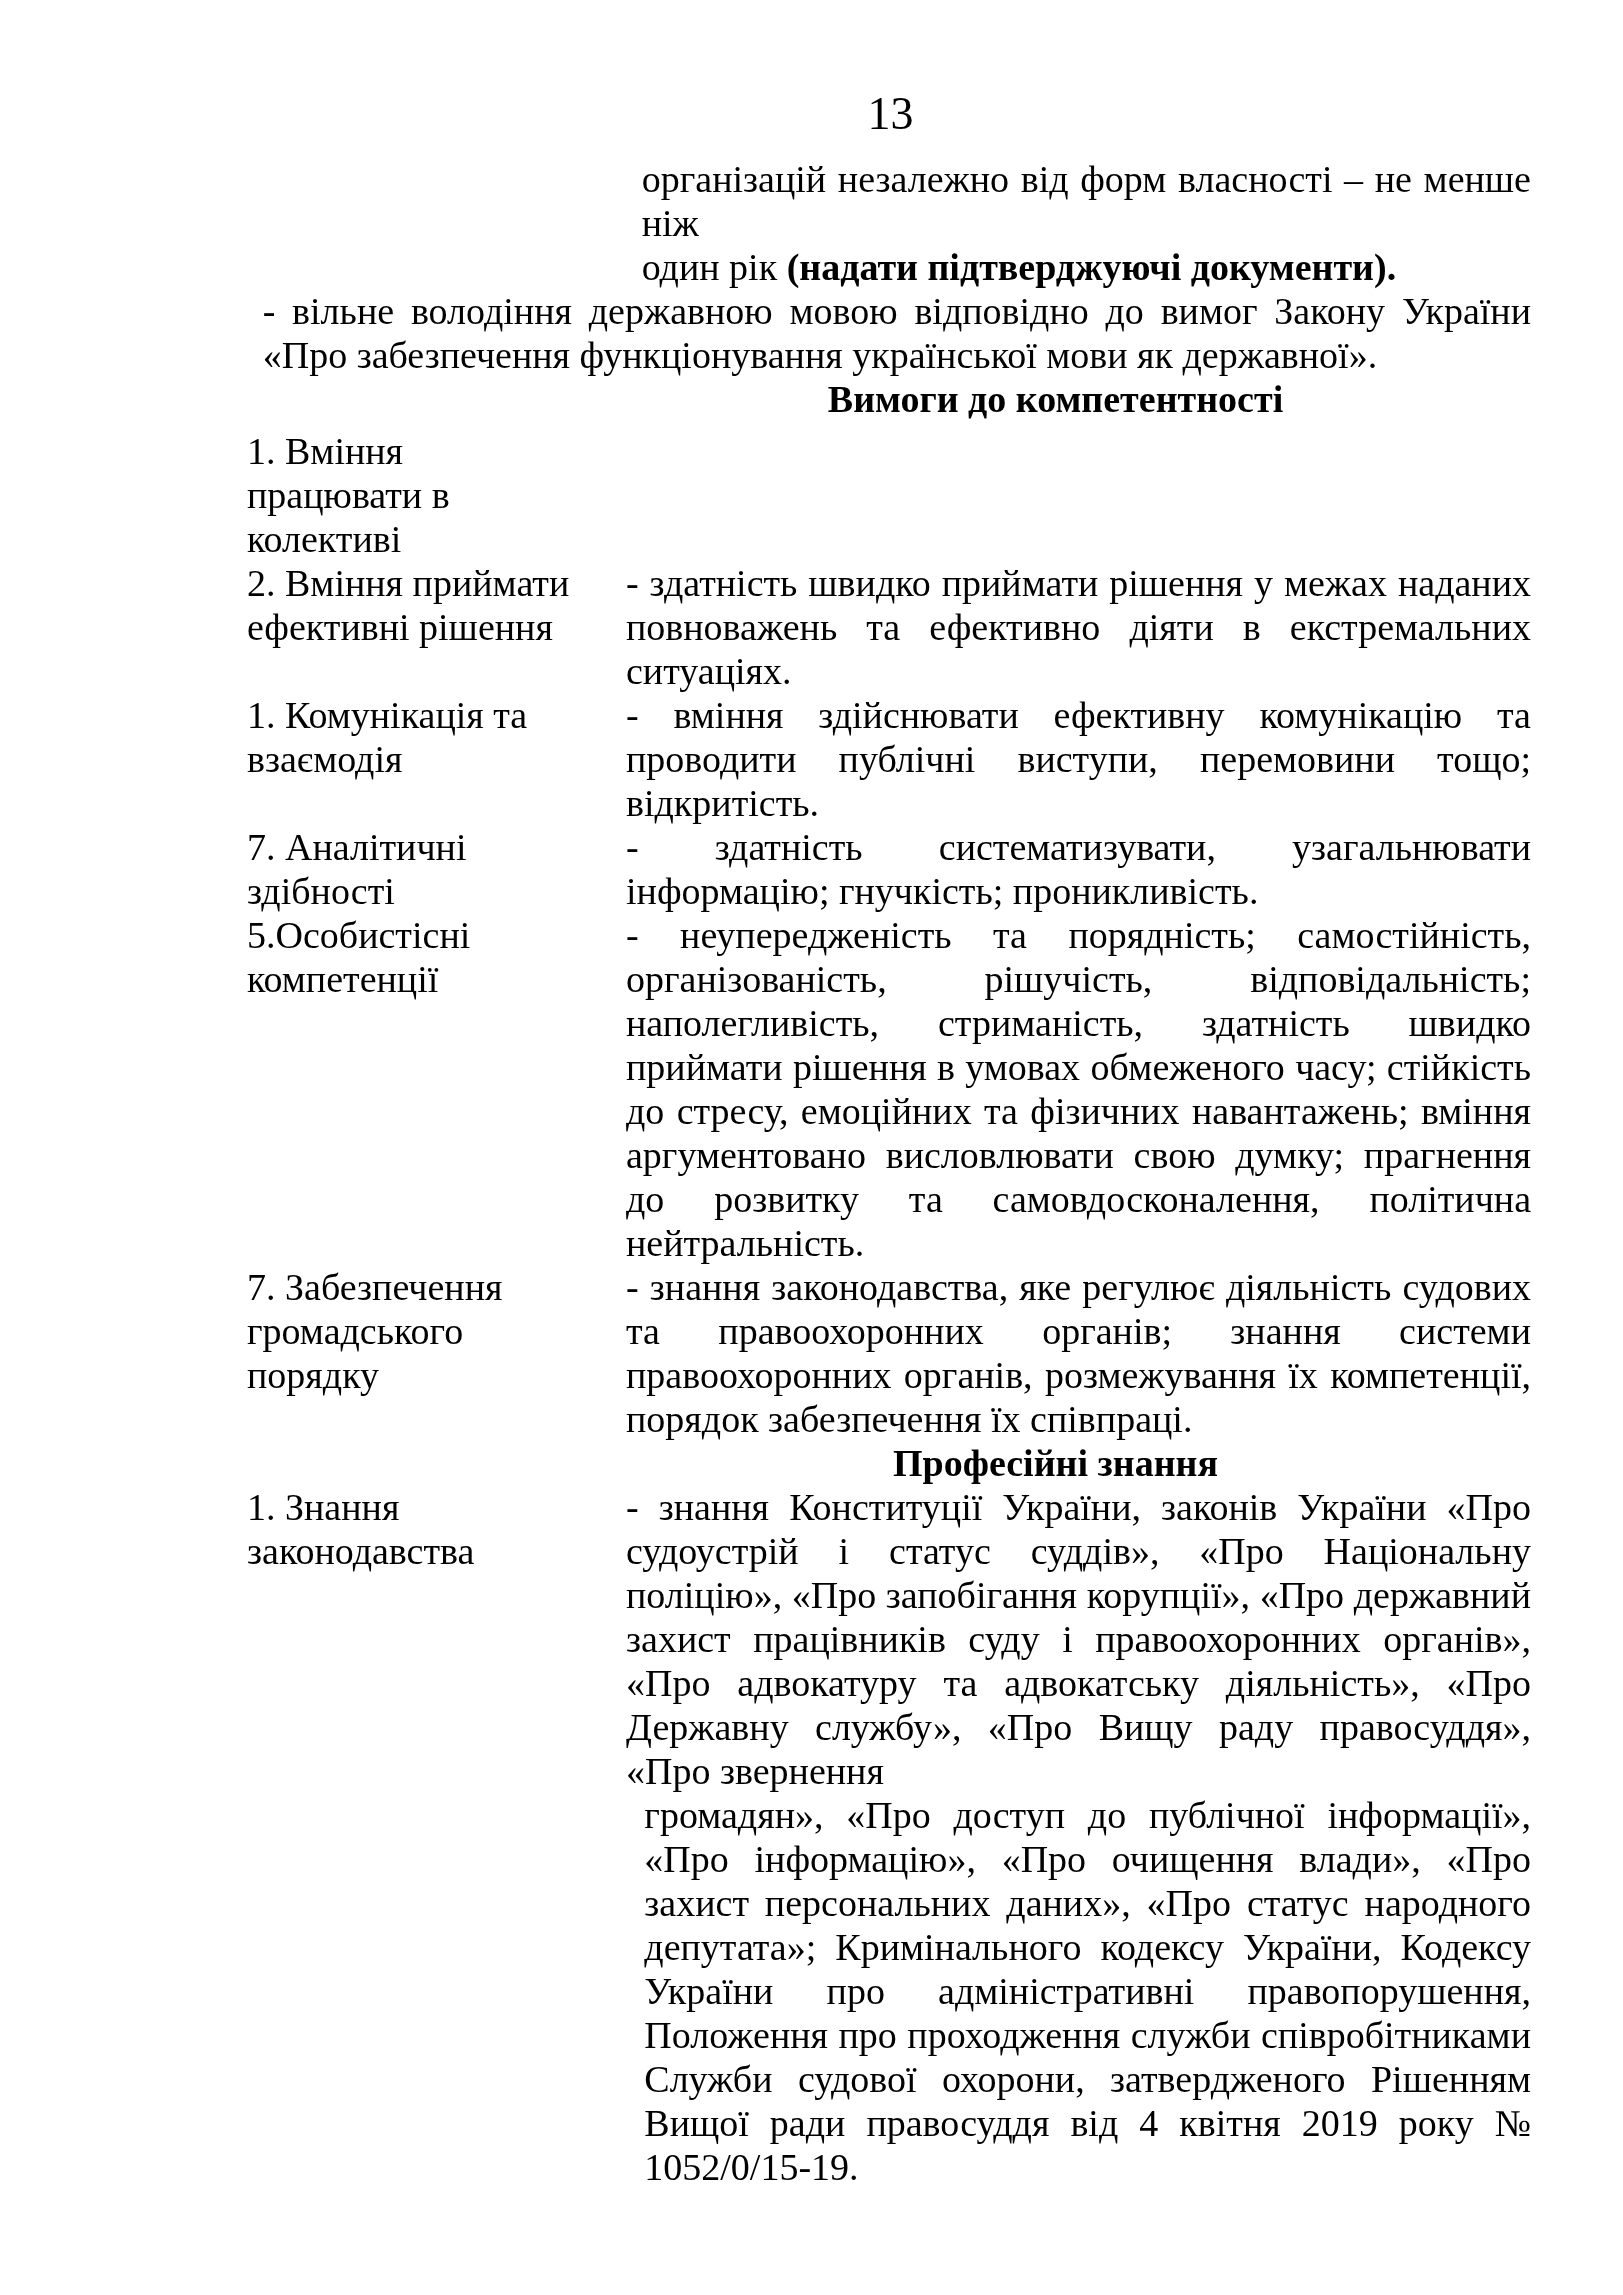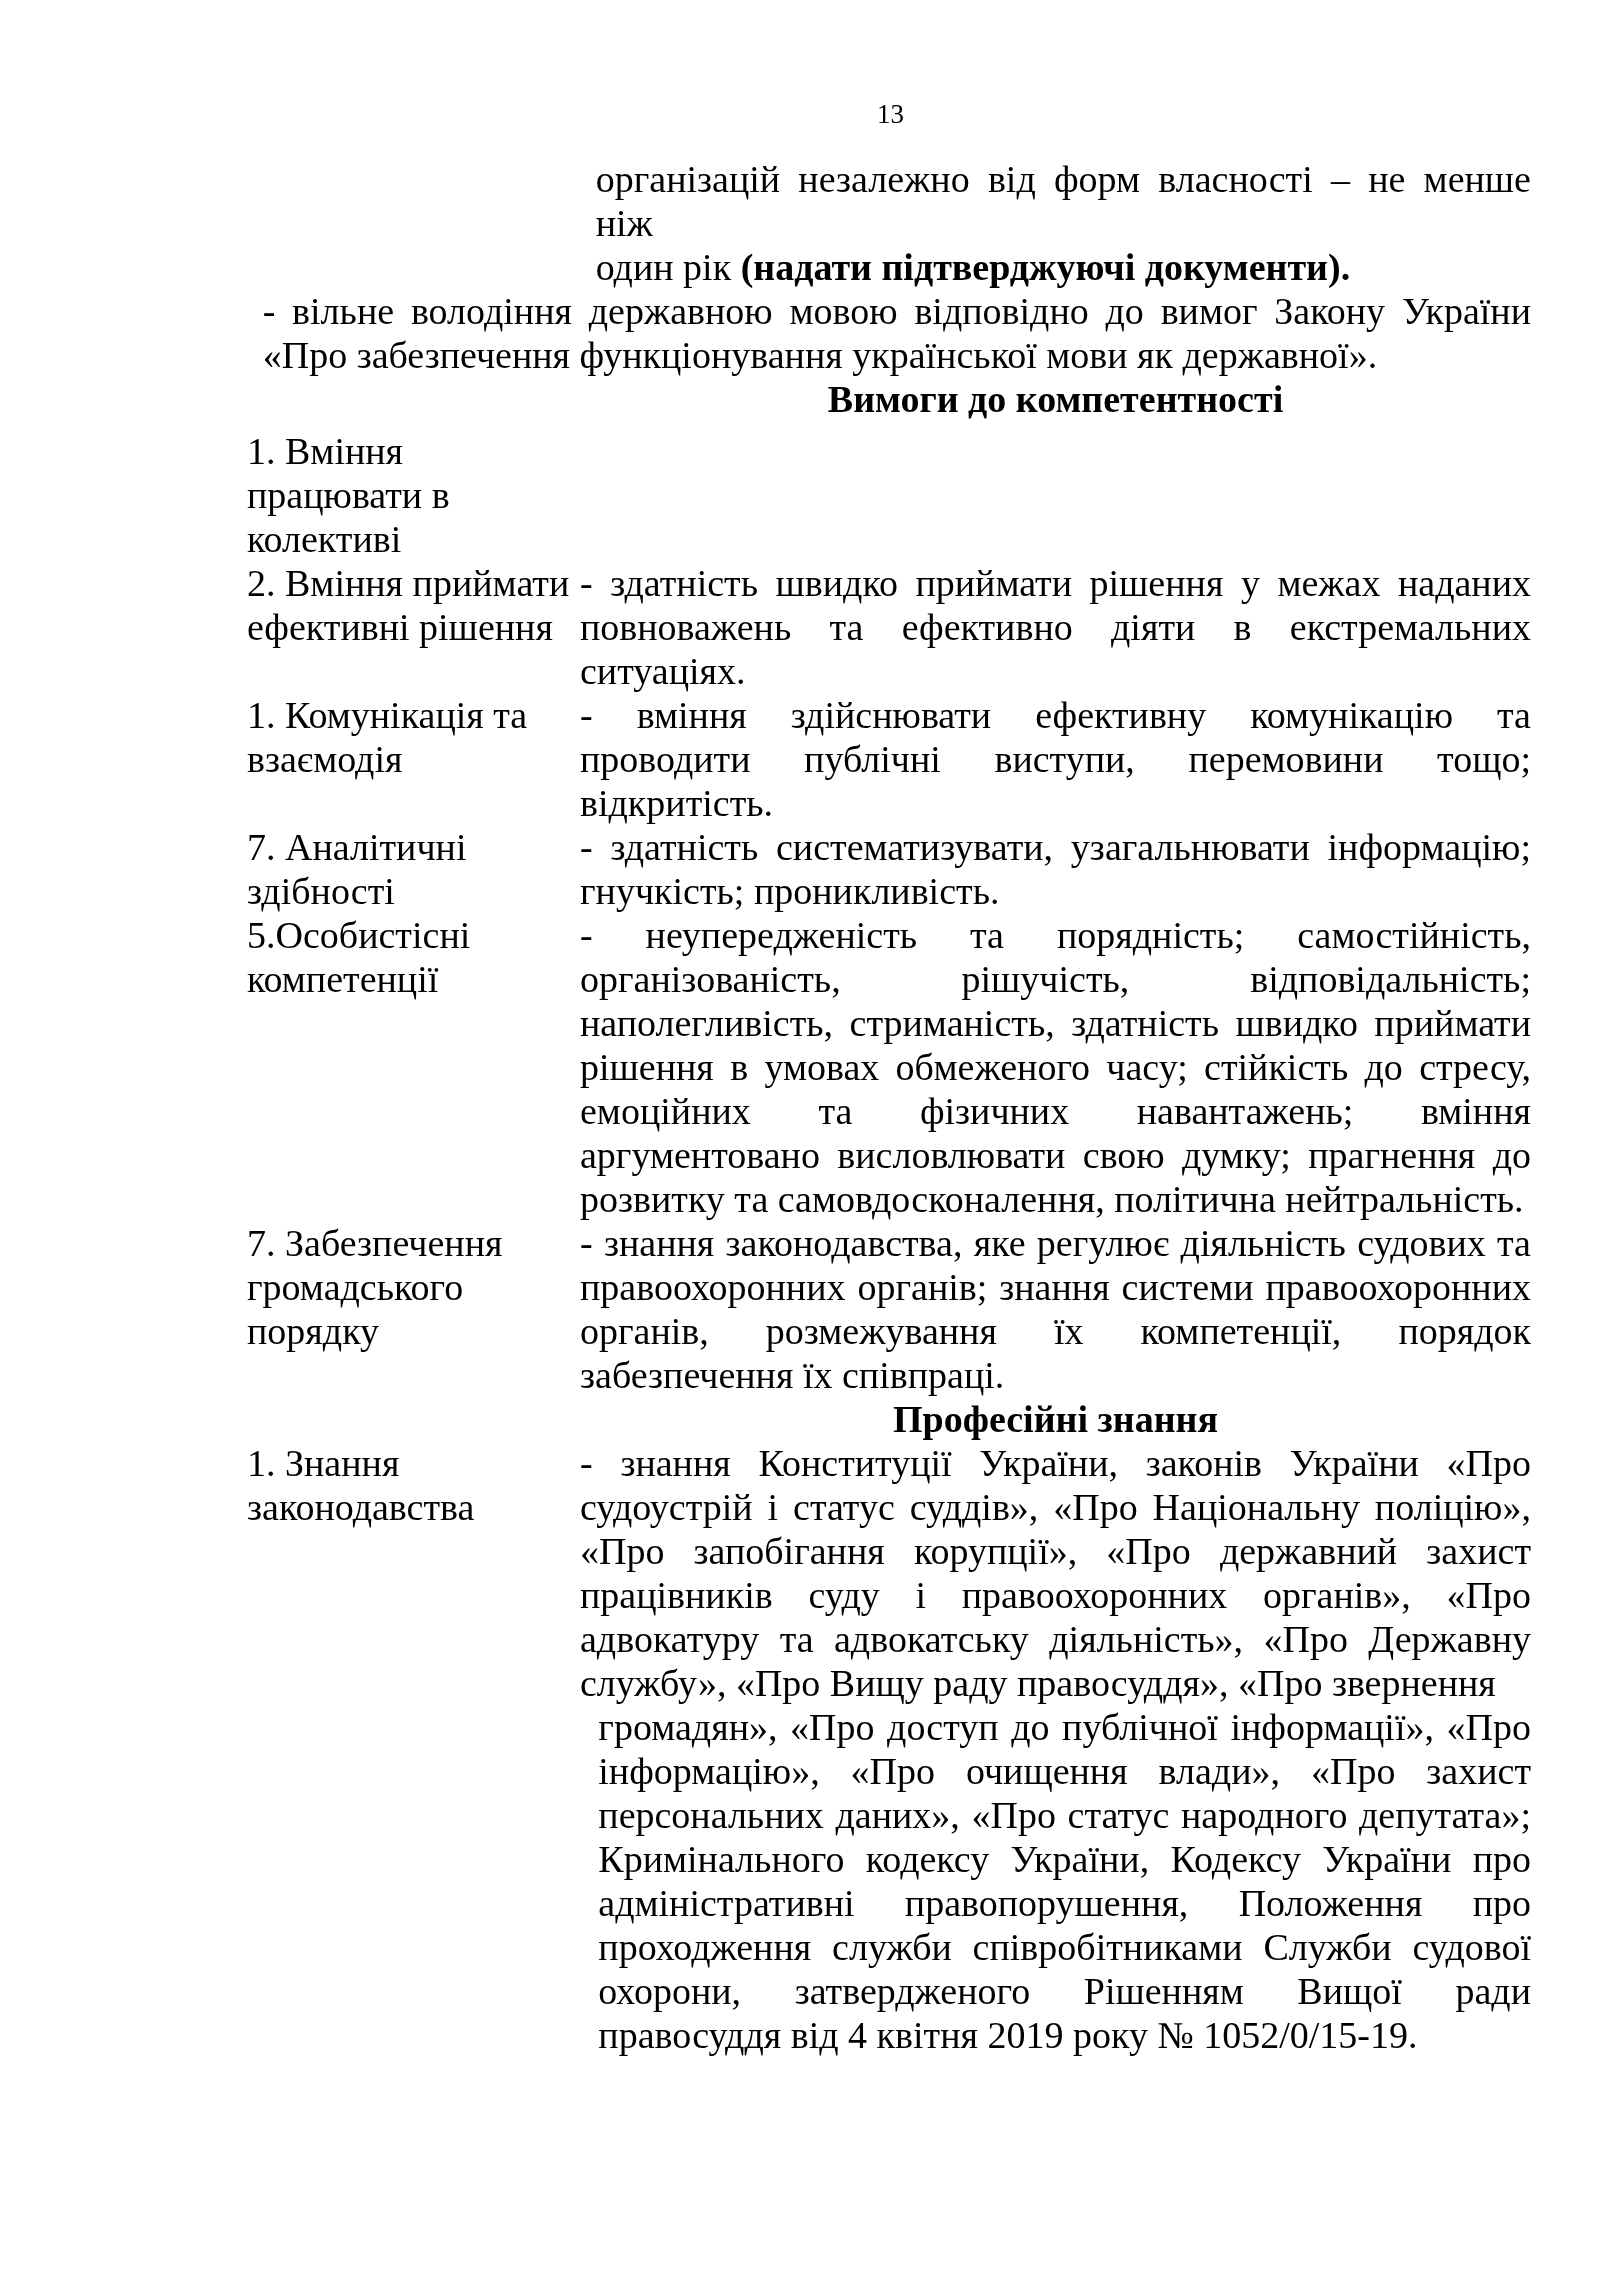--- a/index.html
+++ b/index.html
@@ -1,21 +1,21 @@
 <!DOCTYPE html>
 <html style="font-size:10.5px"><head>
 <meta charset="utf-8">
 <style>
   html, body { margin: 0; padding: 0; background: #ffffff; }
   body { width: 1623px; height: 2295px; position: relative; overflow: hidden;
          font-family: "Liberation Serif", "DejaVu Serif", serif; color: #000; }
   .page-number { position: absolute; top: 92px; left: 858px; width: 65px; text-align: center;
-                 font-size: 27px; line-height: 44px; }
+                 font-size: 46px; line-height: 44px; }
   .content { position: absolute; top: 157px; left: 247px; width: 1284px; font-size: 38px; line-height: 44px; }
-  .row { display: flex; }
+  .row { display: flex; gap: 46px; }
   .left { width: 333px; flex: 0 0 333px; text-align: left; }
   .right { flex: 1 1 auto; text-align: justify; text-align-last: left; }
   .right.cont { padding-left: 15.7px; }
   .heading { font-weight: bold; text-align: center; padding-left: 333px; }
   .heading.first { margin-bottom: 7.9px; }
   .bold { font-weight: bold; }
   .line { display: block; }
 </style>
 </head>
 <body>

